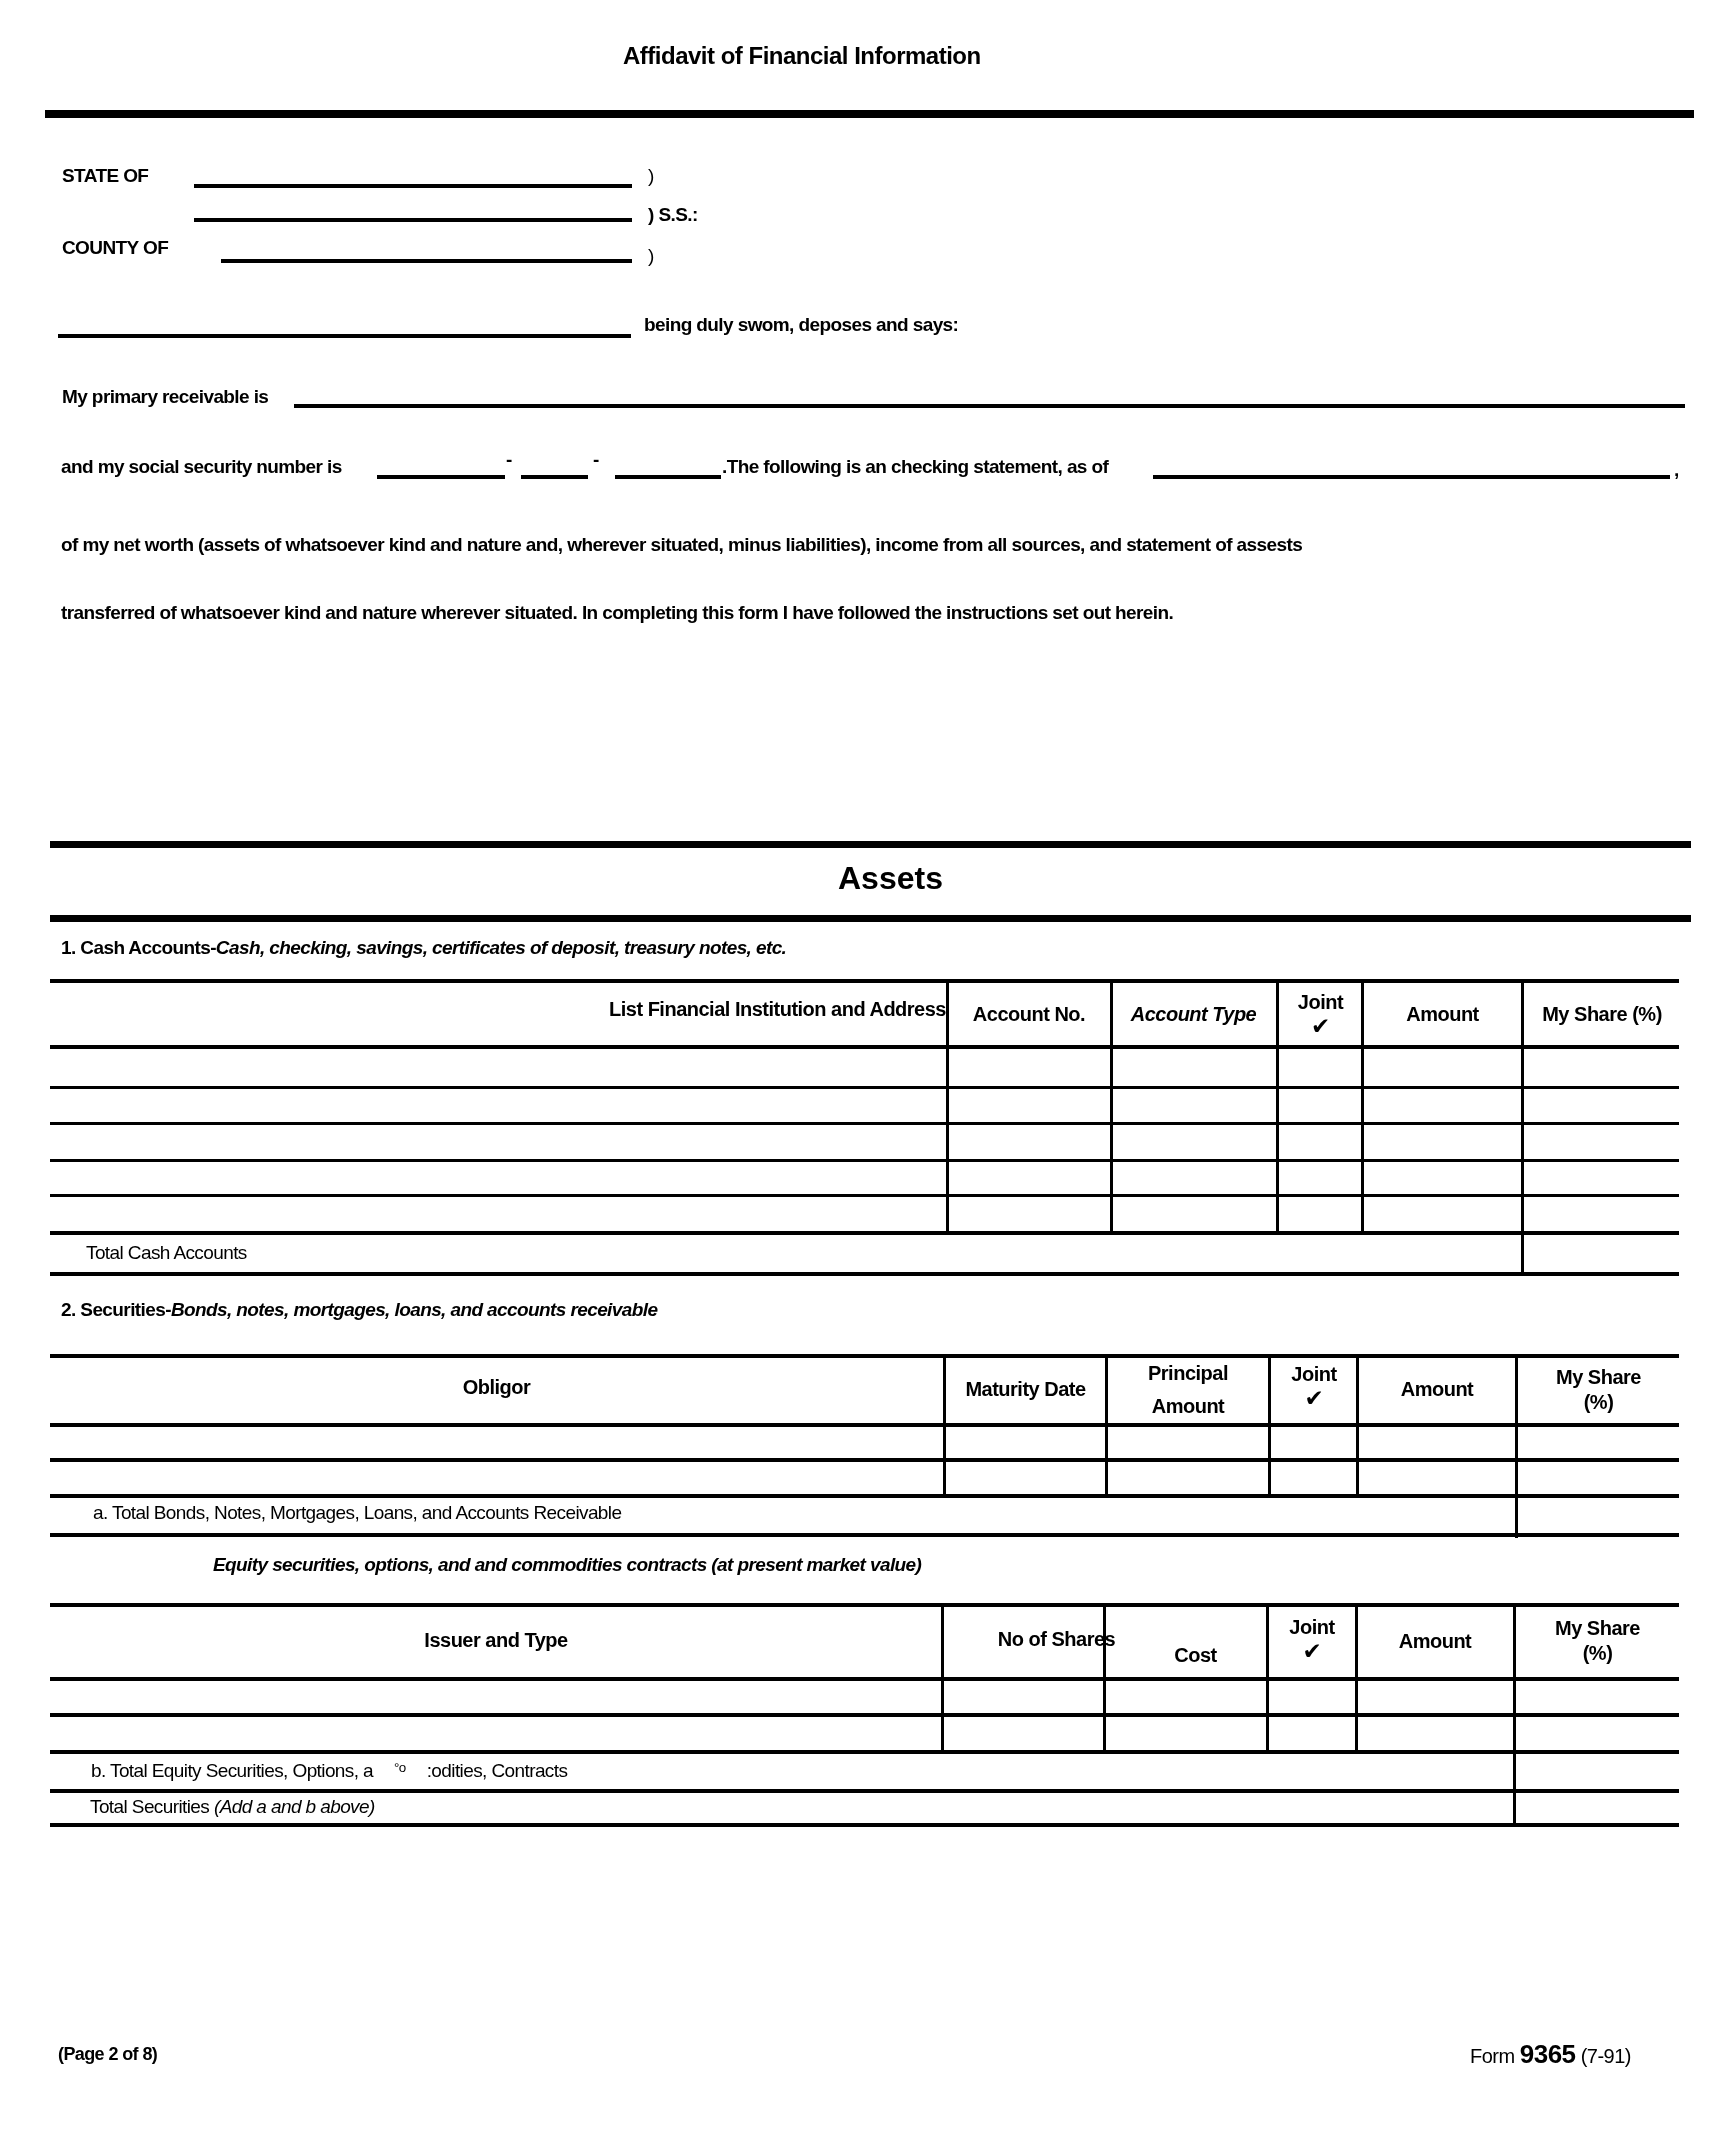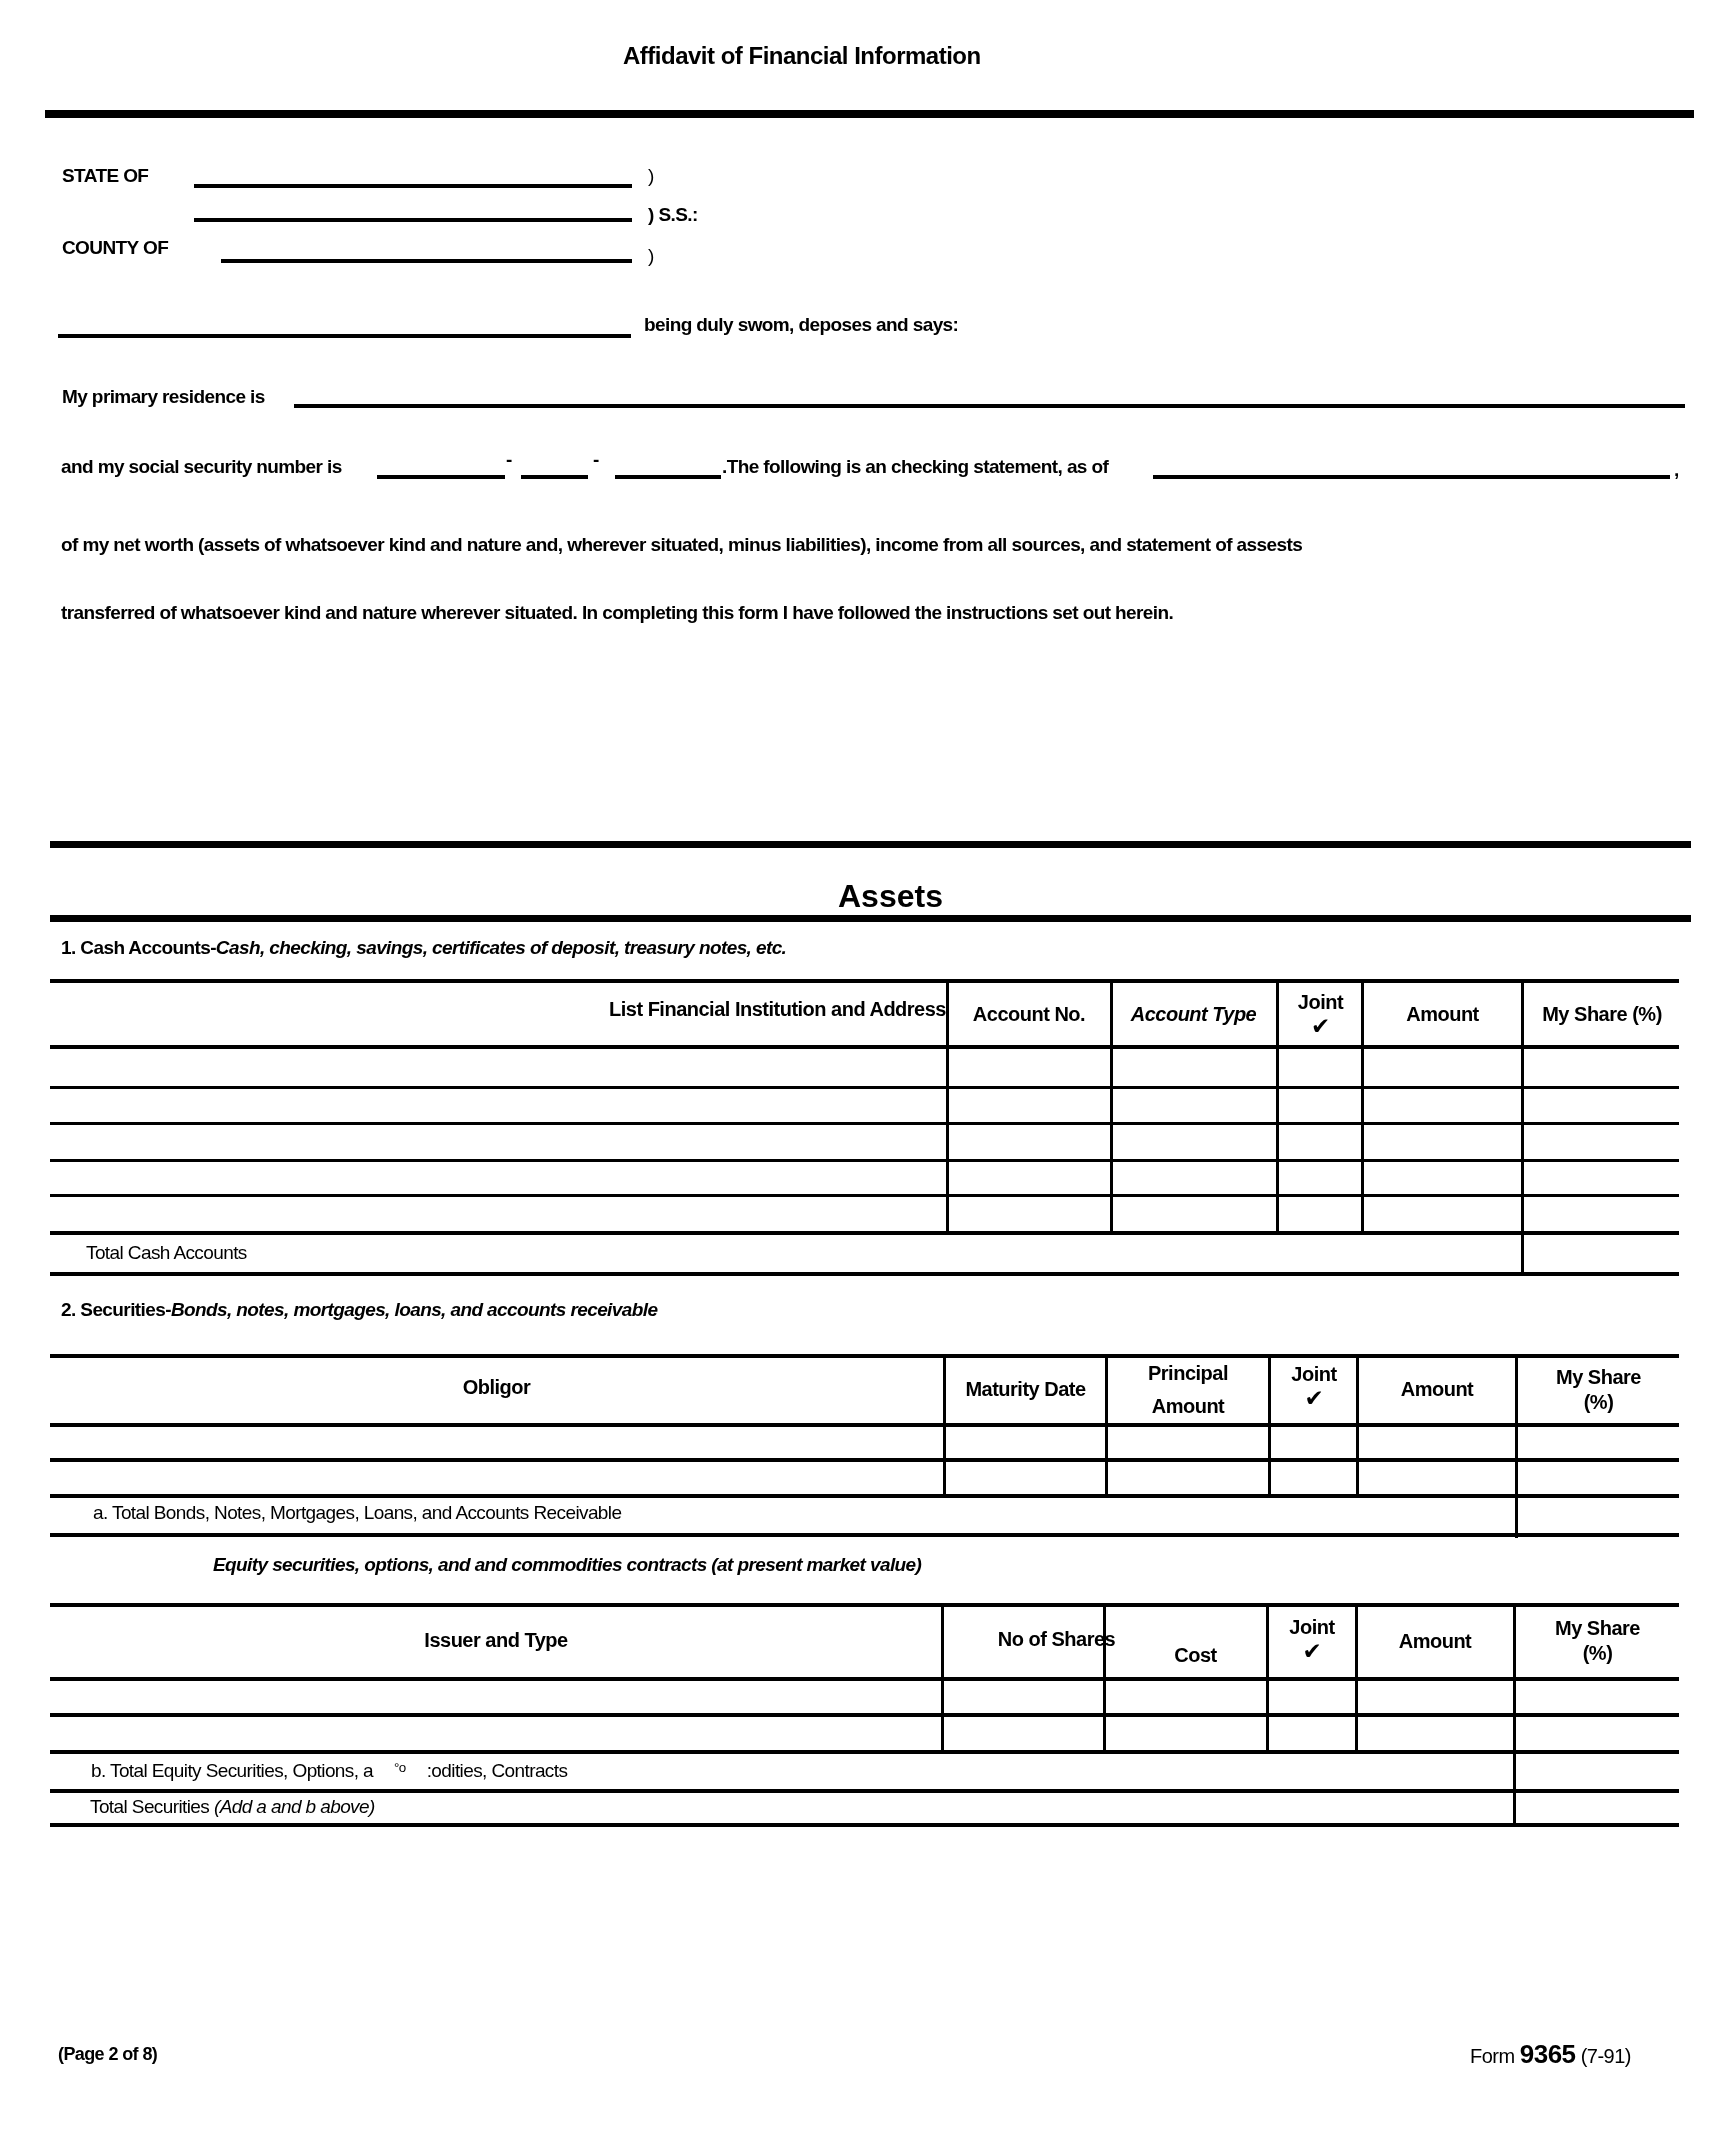--- a/index.html
+++ b/index.html
@@ -31,38 +31,38 @@
 <div class="line" style="left:194px; top:218px; width:438px;"></div>
 <div class="abs txt" style="left:648px; top:204px;">) S.S.:</div>
 
 <div class="abs txt" style="left:62px; top:237px;">COUNTY OF</div>
 <div class="line" style="left:221px; top:259px; width:411px;"></div>
 <div class="abs txt" style="left:648px; top:245px; font-weight:normal;">)</div>
 
 <div class="line" style="left:58px; top:334px; width:573px;"></div>
 <div class="abs txt" style="left:644px; top:314px;">being duly swom, deposes and says:</div>
 
-<div class="abs txt" style="left:62px; top:386px;">My primary residence is</div>
+<div class="abs txt" style="left:62px; top:386px;">My primary receivable is</div>
 <div class="line" style="left:294px; top:404px; width:1391px;"></div>
 
 <div class="abs txt" style="left:61px; top:456px;">and my social security number is</div>
 <div class="line" style="left:377px; top:475px; width:128px;"></div>
 <div class="abs txt" style="left:506px; top:449px;">-</div>
 <div class="line" style="left:521px; top:475px; width:67px;"></div>
 <div class="abs txt" style="left:593px; top:449px;">-</div>
 <div class="line" style="left:615px; top:475px; width:106px;"></div>
 <div class="abs txt" style="left:722px; top:456px;">.The following is an checking statement, as of</div>
 <div class="line" style="left:1153px; top:475px; width:517px;"></div>
 <div class="abs txt" style="left:1674px; top:459px;">,</div>
 
 <div class="abs txt" style="left:61px; top:534px;">of my net worth (assets of whatsoever kind and nature and, wherever situated, minus liabilities), income from all sources, and statement of assests</div>
 <div class="abs txt" style="left:61px; top:602px;">transferred of whatsoever kind and nature wherever situated. In completing this form I have followed the instructions set out herein.</div>
 
 <div class="rule" style="left:50px; top:841px; width:1641px; height:6.7px;"></div>
-<div class="abs b" style="left:838px; top:860px; font-size:32px;margin-top:18px;">Assets</div>
+<div class="abs b" style="left:838px; top:860px; font-size:32px;">Assets</div>
 <div class="rule" style="left:50px; top:915px; width:1641px; height:6.7px;"></div>
 
 <div class="abs txt" style="left:61px; top:937px;">
   <span>1. Cash Accounts-</span><span class="i" style="font-weight:bold;">Cash, checking, savings, certificates of deposit, treasury notes, etc.</span>
 </div>
 
 <div>
 
   <div class="hline" style="left:50px; top:979px; width:1629px; height:3.8px;"></div>
   <div class="hline" style="left:50px; top:1045px; width:1629px; height:3.8px;"></div>

